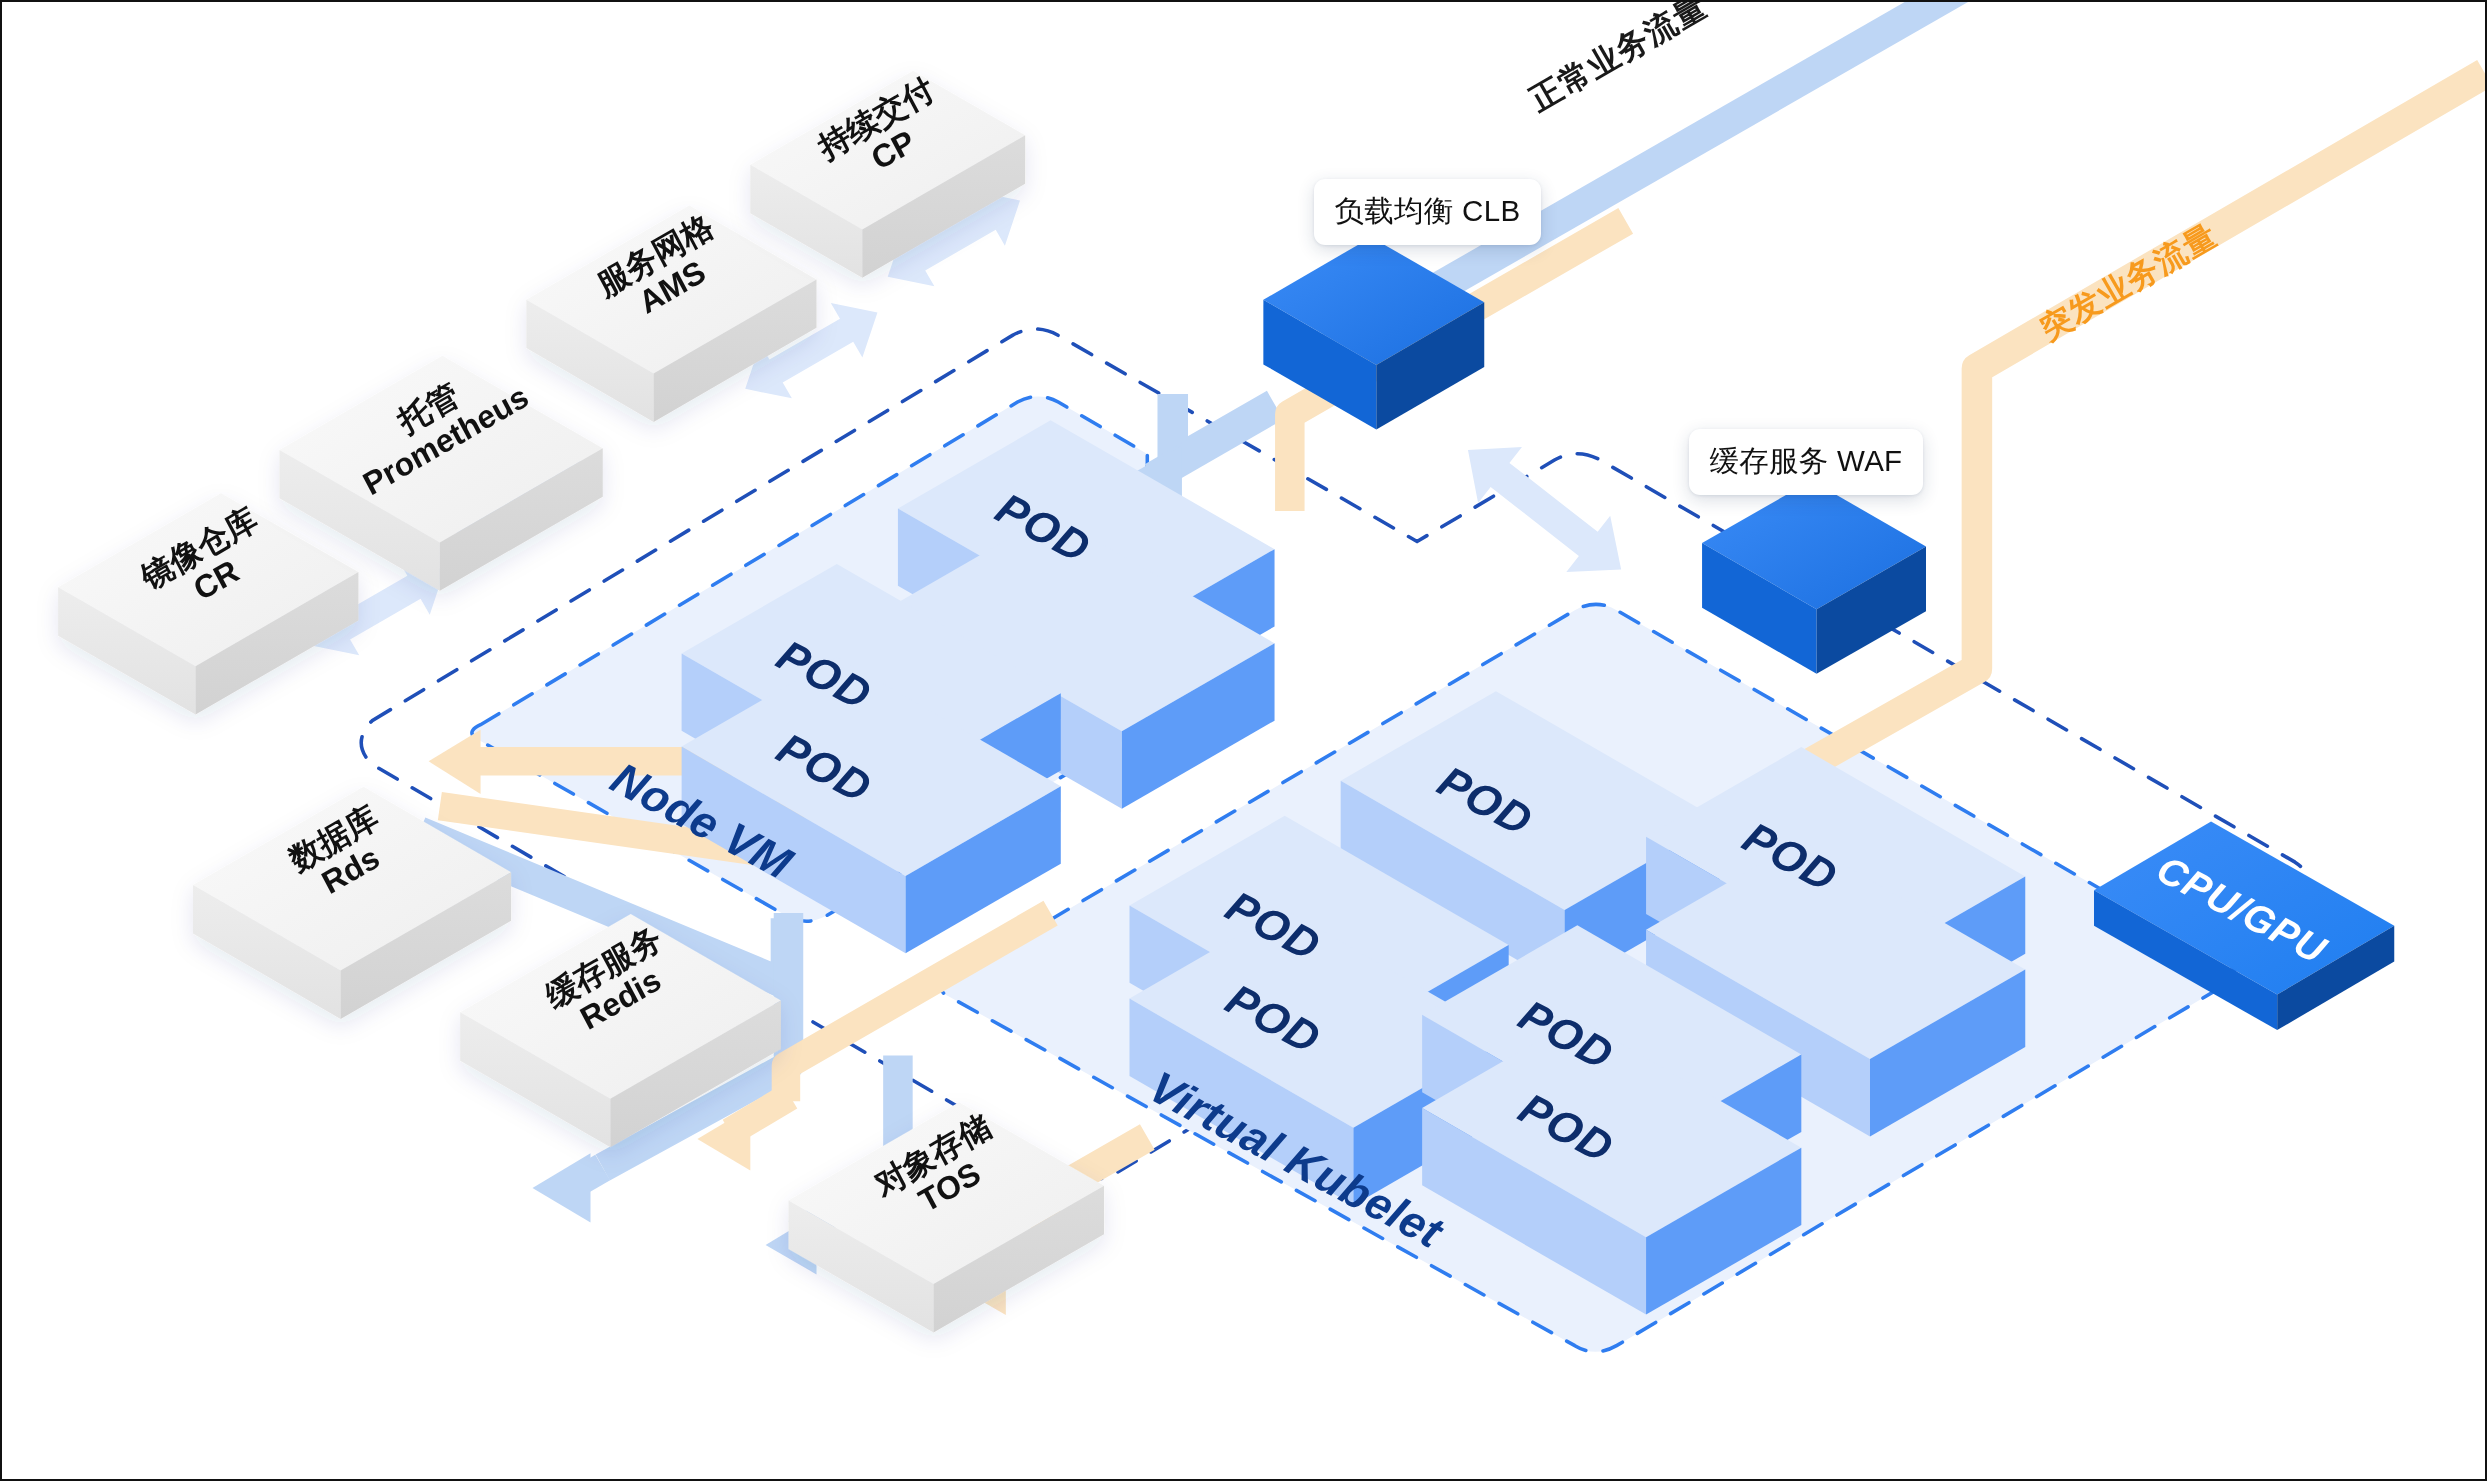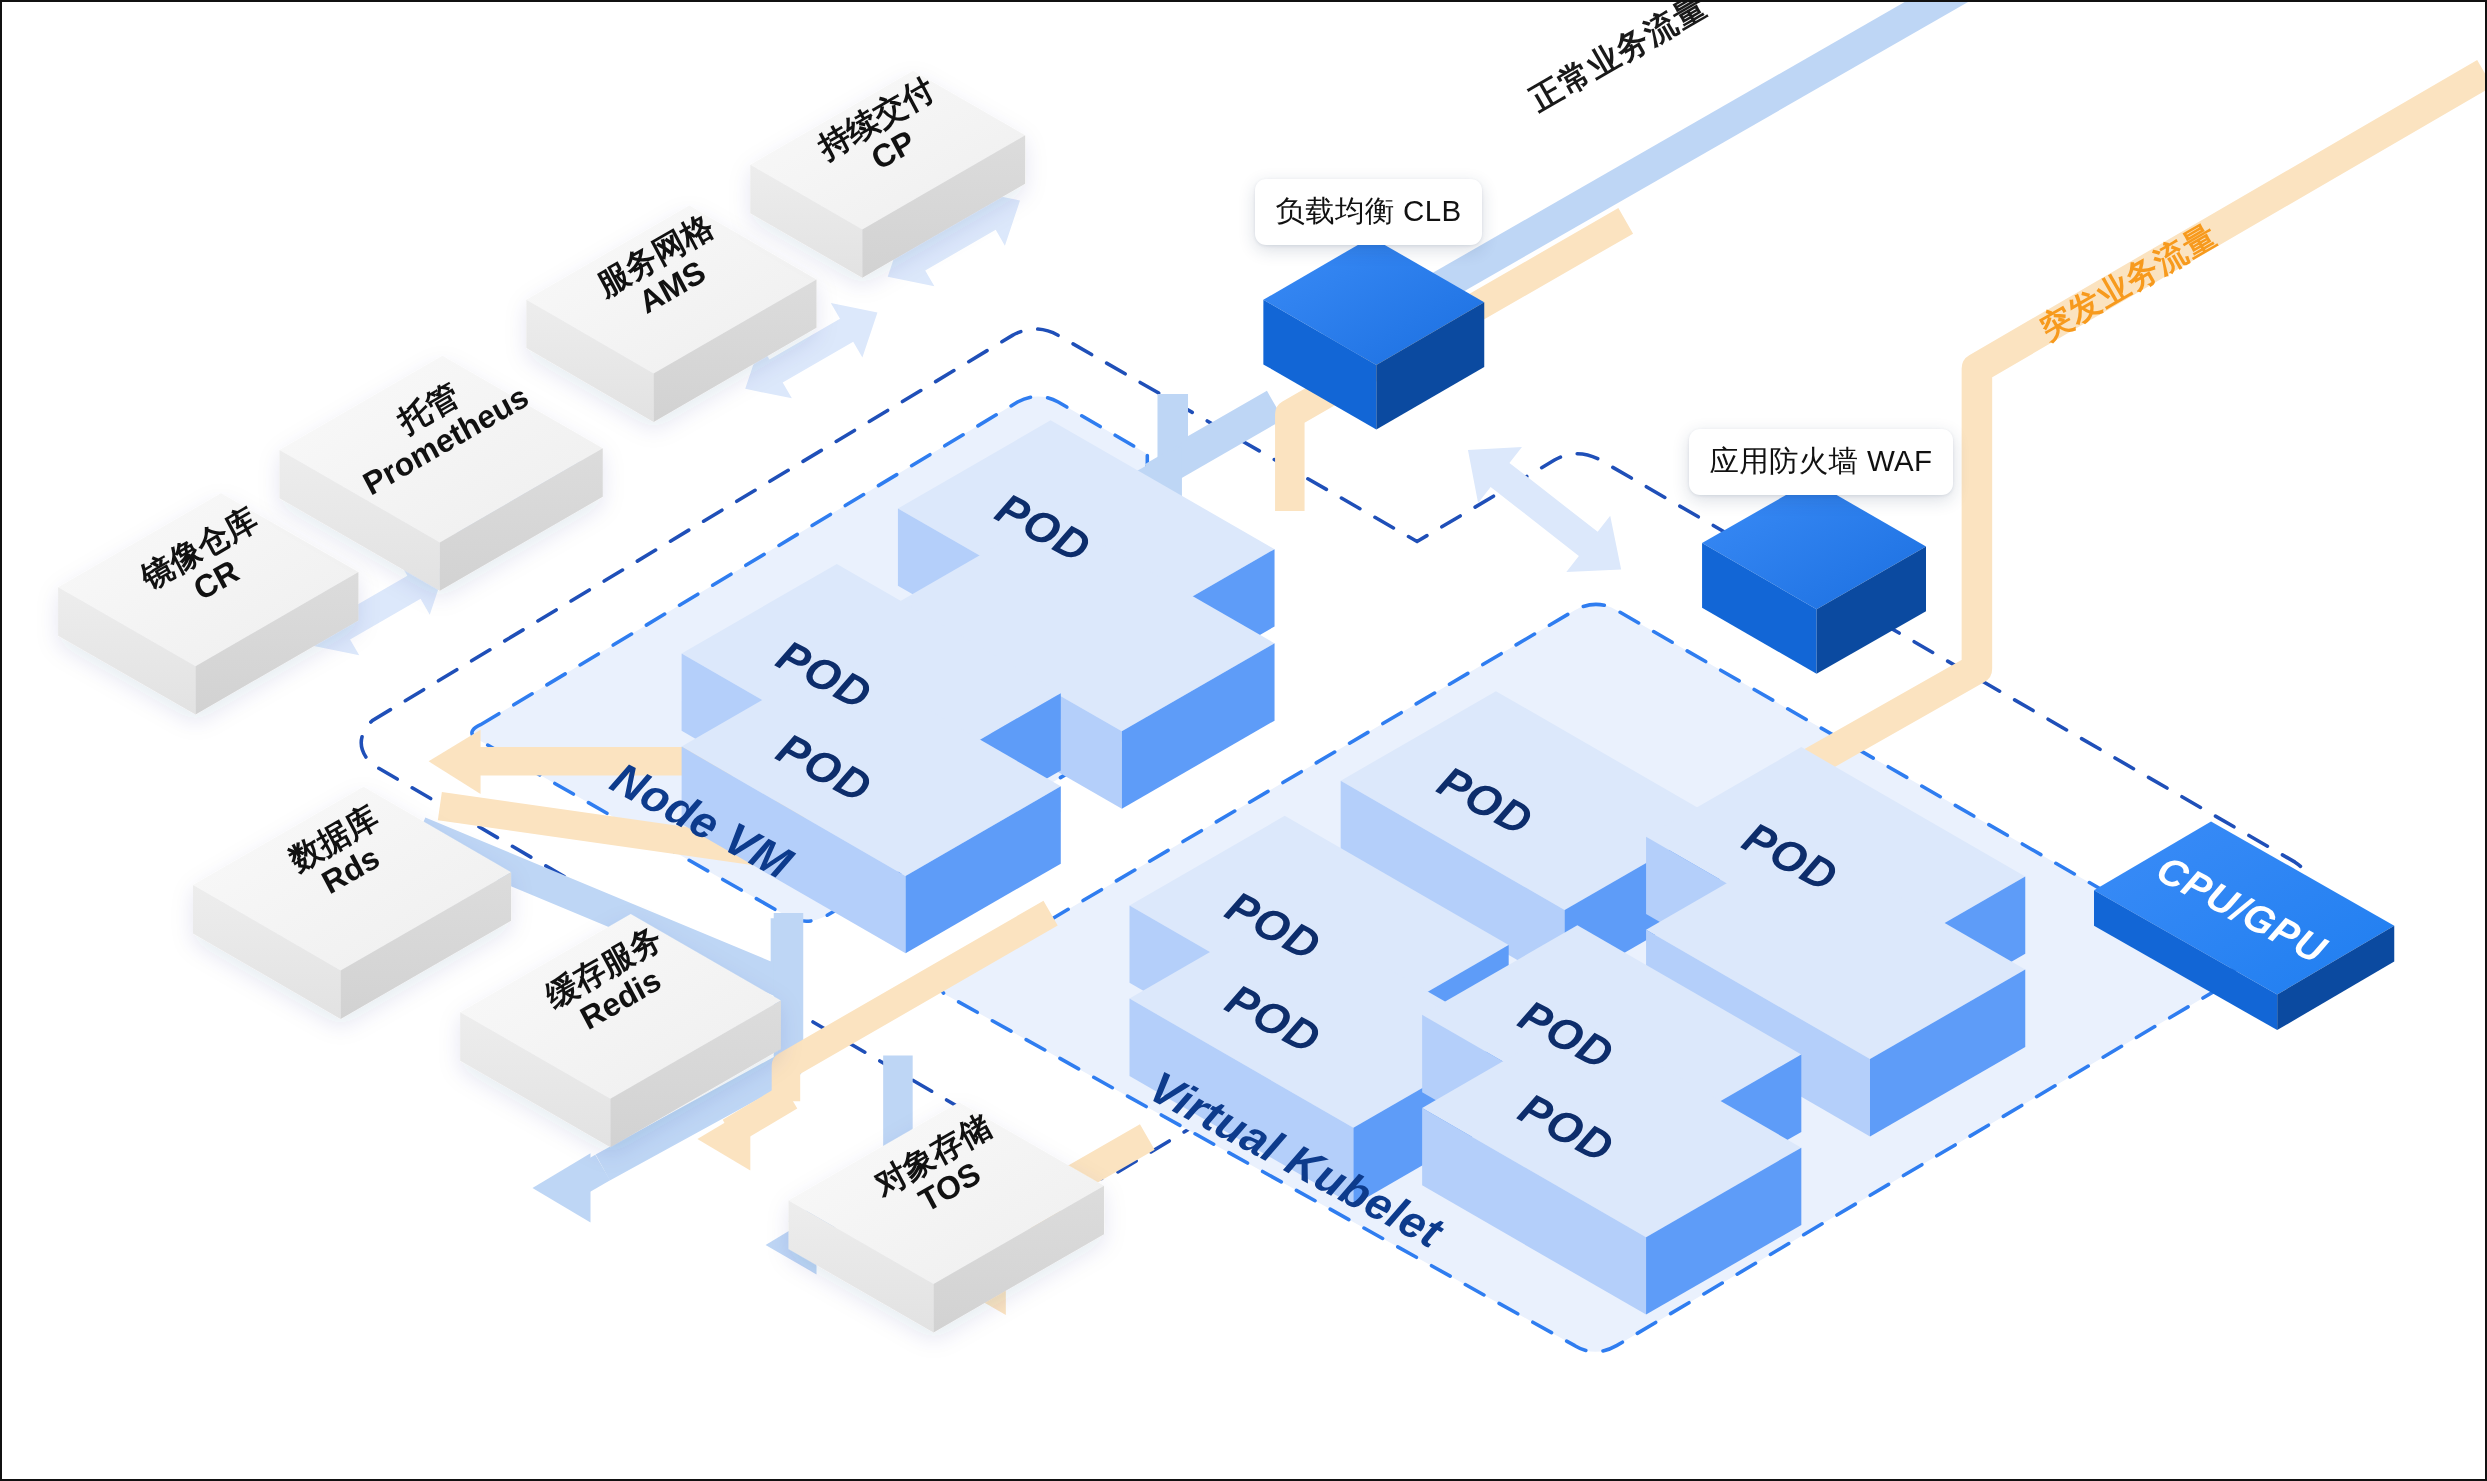--- a/index.html
+++ b/index.html
@@ -360,26 +360,26 @@
   <div class="iso-text pod" style="left:1162px; top:992px; width:219px; font-size:44px; transform:rotate(30deg) skewY(-2deg);">POD</div>
   <div class="iso-text pod" style="left:1679px; top:830px; width:219px; font-size:44px; transform:rotate(30deg) skewY(-2deg);">POD</div>
   <div class="iso-text pod" style="left:1455px; top:1008px; width:219px; font-size:44px; transform:rotate(30deg) skewY(-2deg);">POD</div>
   <div class="iso-text pod" style="left:1455px; top:1101px; width:219px; font-size:44px; transform:rotate(30deg) skewY(-2deg);">POD</div>
 
   <div class="iso-text cpu" style="left:2125px; top:886px; width:229px; font-size:39px; transform:rotate(30deg) skewY(-2deg);">CPU/GPU</div>
 
   <div class="zone-label" style="left:613px; top:747px; font-size:45px; transform:rotate(30deg) skewY(-2deg);">Node VM</div>
   <div class="zone-label" style="left:1151px; top:1056px; font-size:45px; transform:rotate(30deg) skewY(-2deg);">Virtual Kubelet</div>
 
-  <div class="card" style="left:1253px; top:177px;">
+  <div class="card" style="left:1312px; top:177px;">
     <span>负载均衡 CLB</span>
   </div>
 
   <div class="card" style="left:1687px; top:427px;">
-    <span>应用防火墙 WAF</span>
+    <span>缓存服务 WAF</span>
   </div>
 
   <div class="flow-label flow-normal" style="left:1531px; top:79px; transform:rotate(-30deg);">正常业务流量</div>
 
   <div class="flow-label flow-burst" style="left:2041px; top:308px; transform:rotate(-30deg);">突发业务流量</div>
 
 </div>
 
 
 </body></html>

